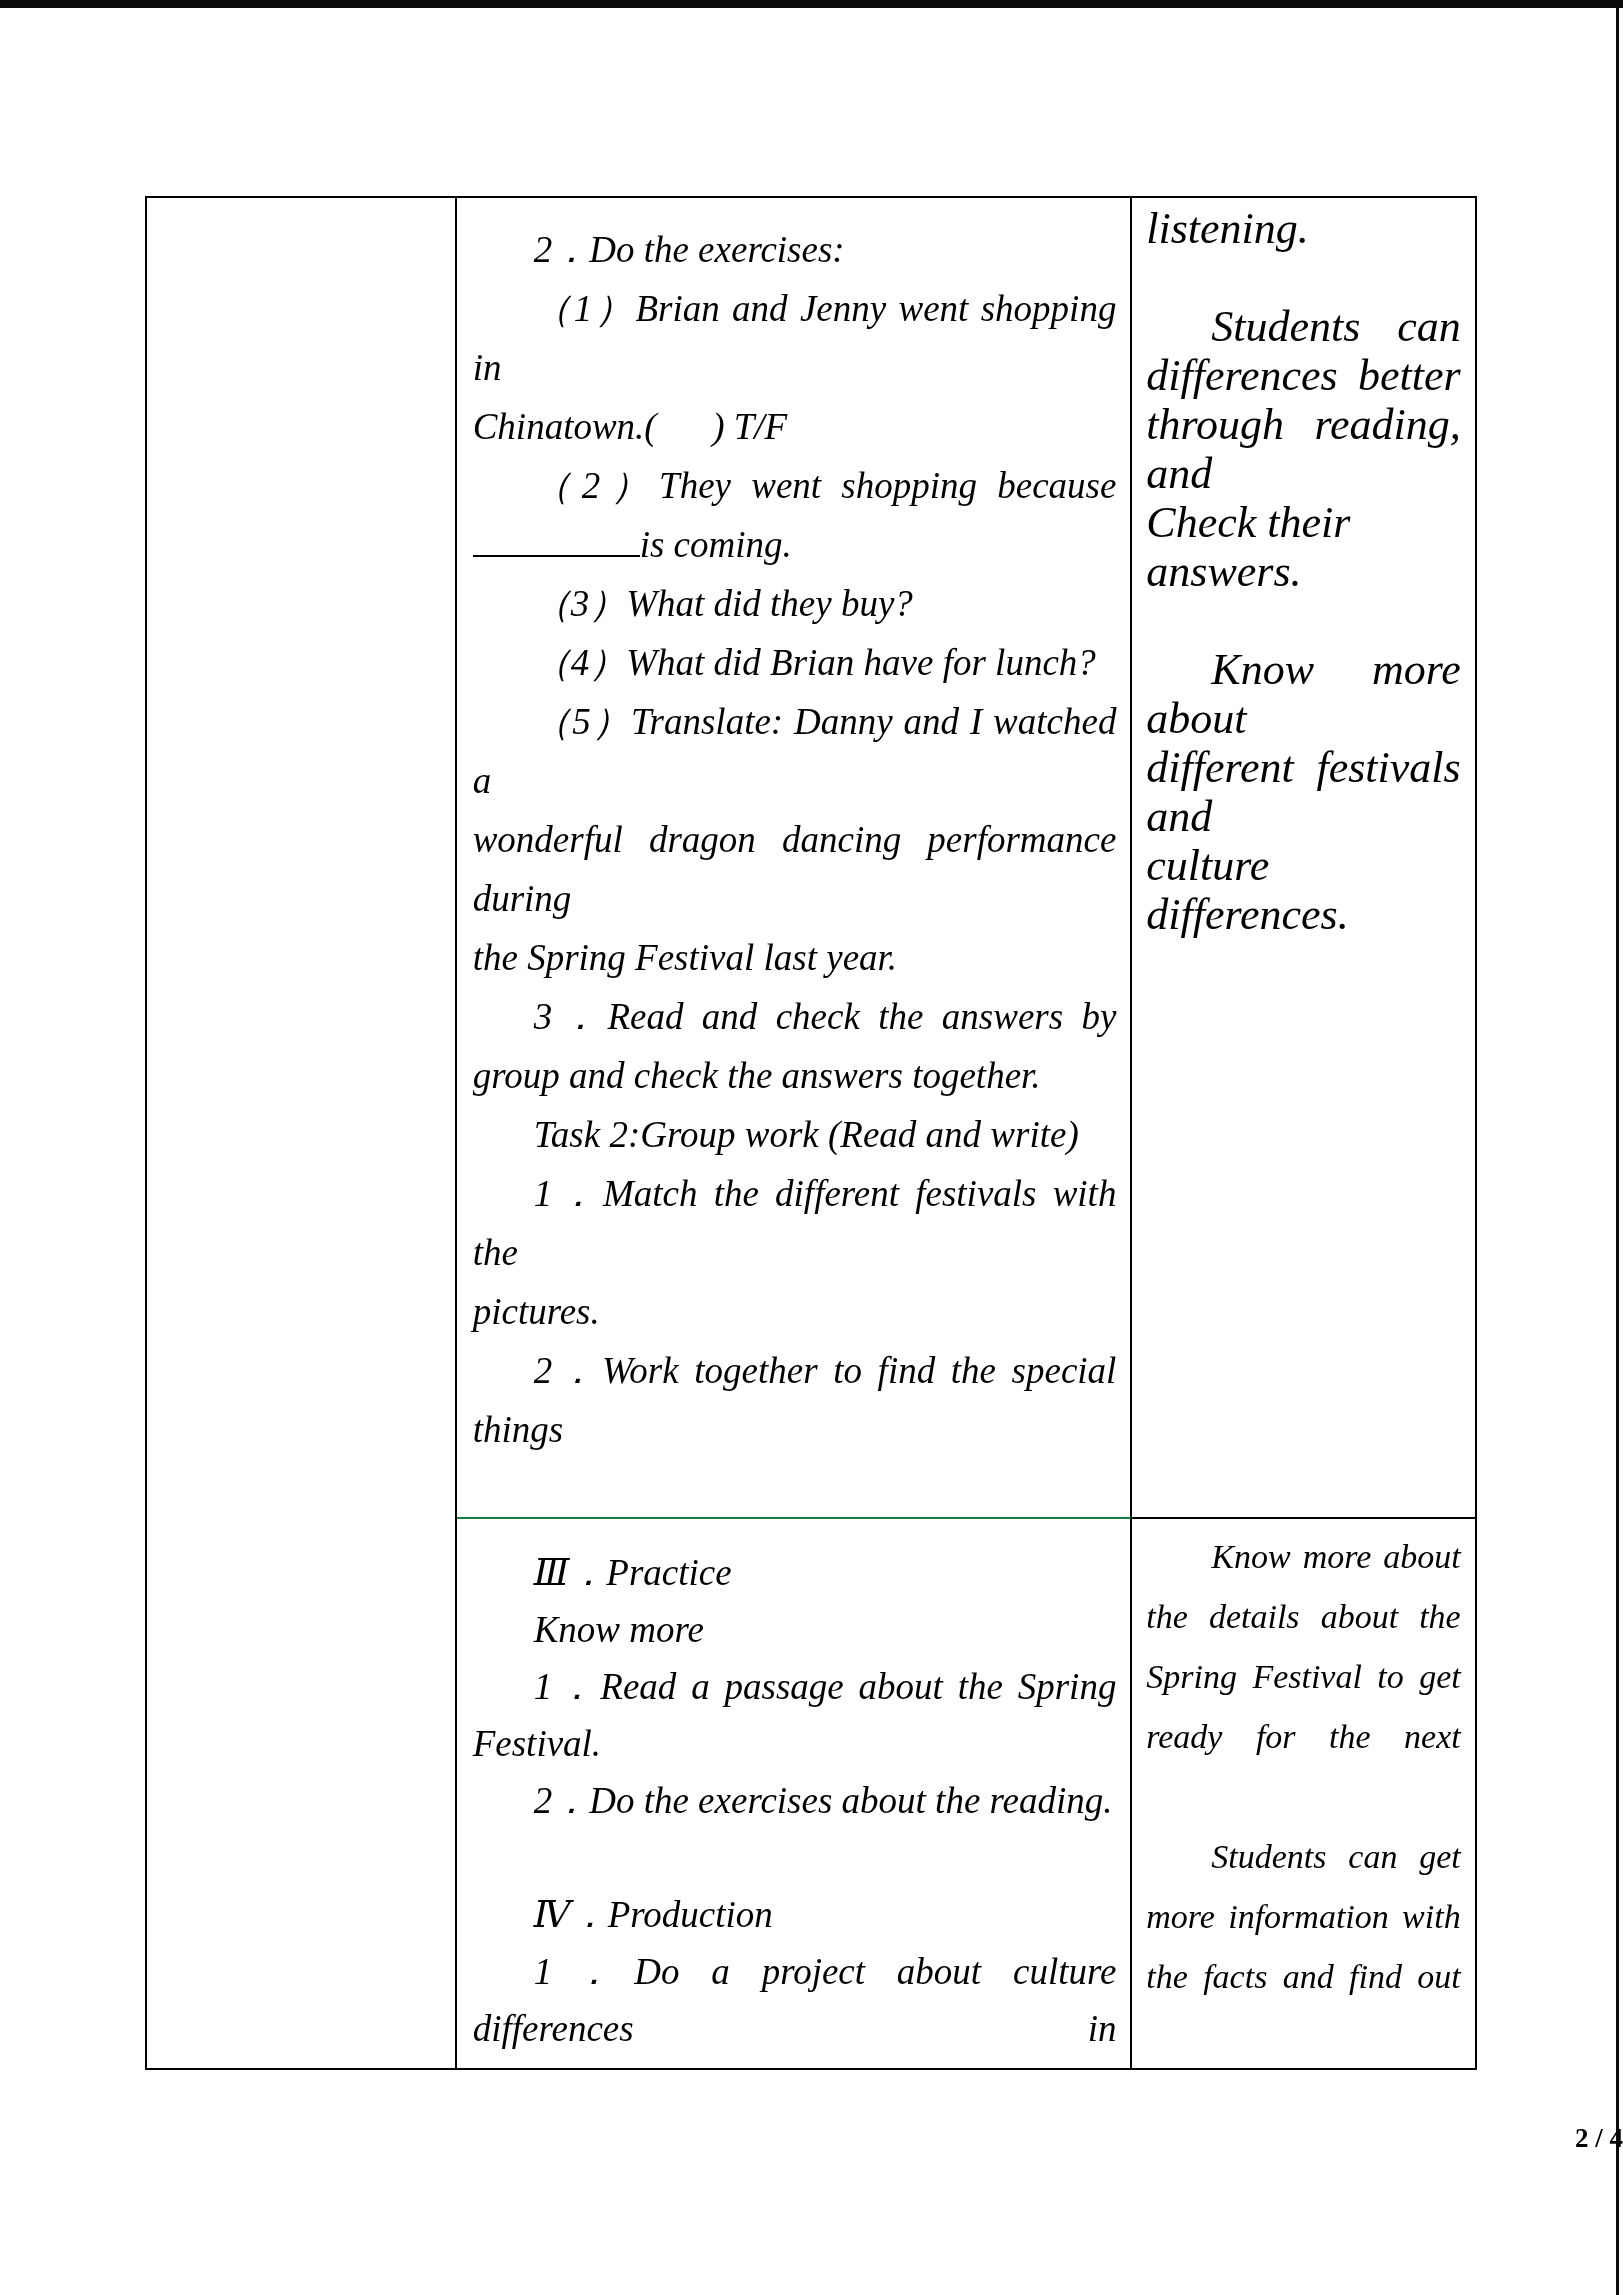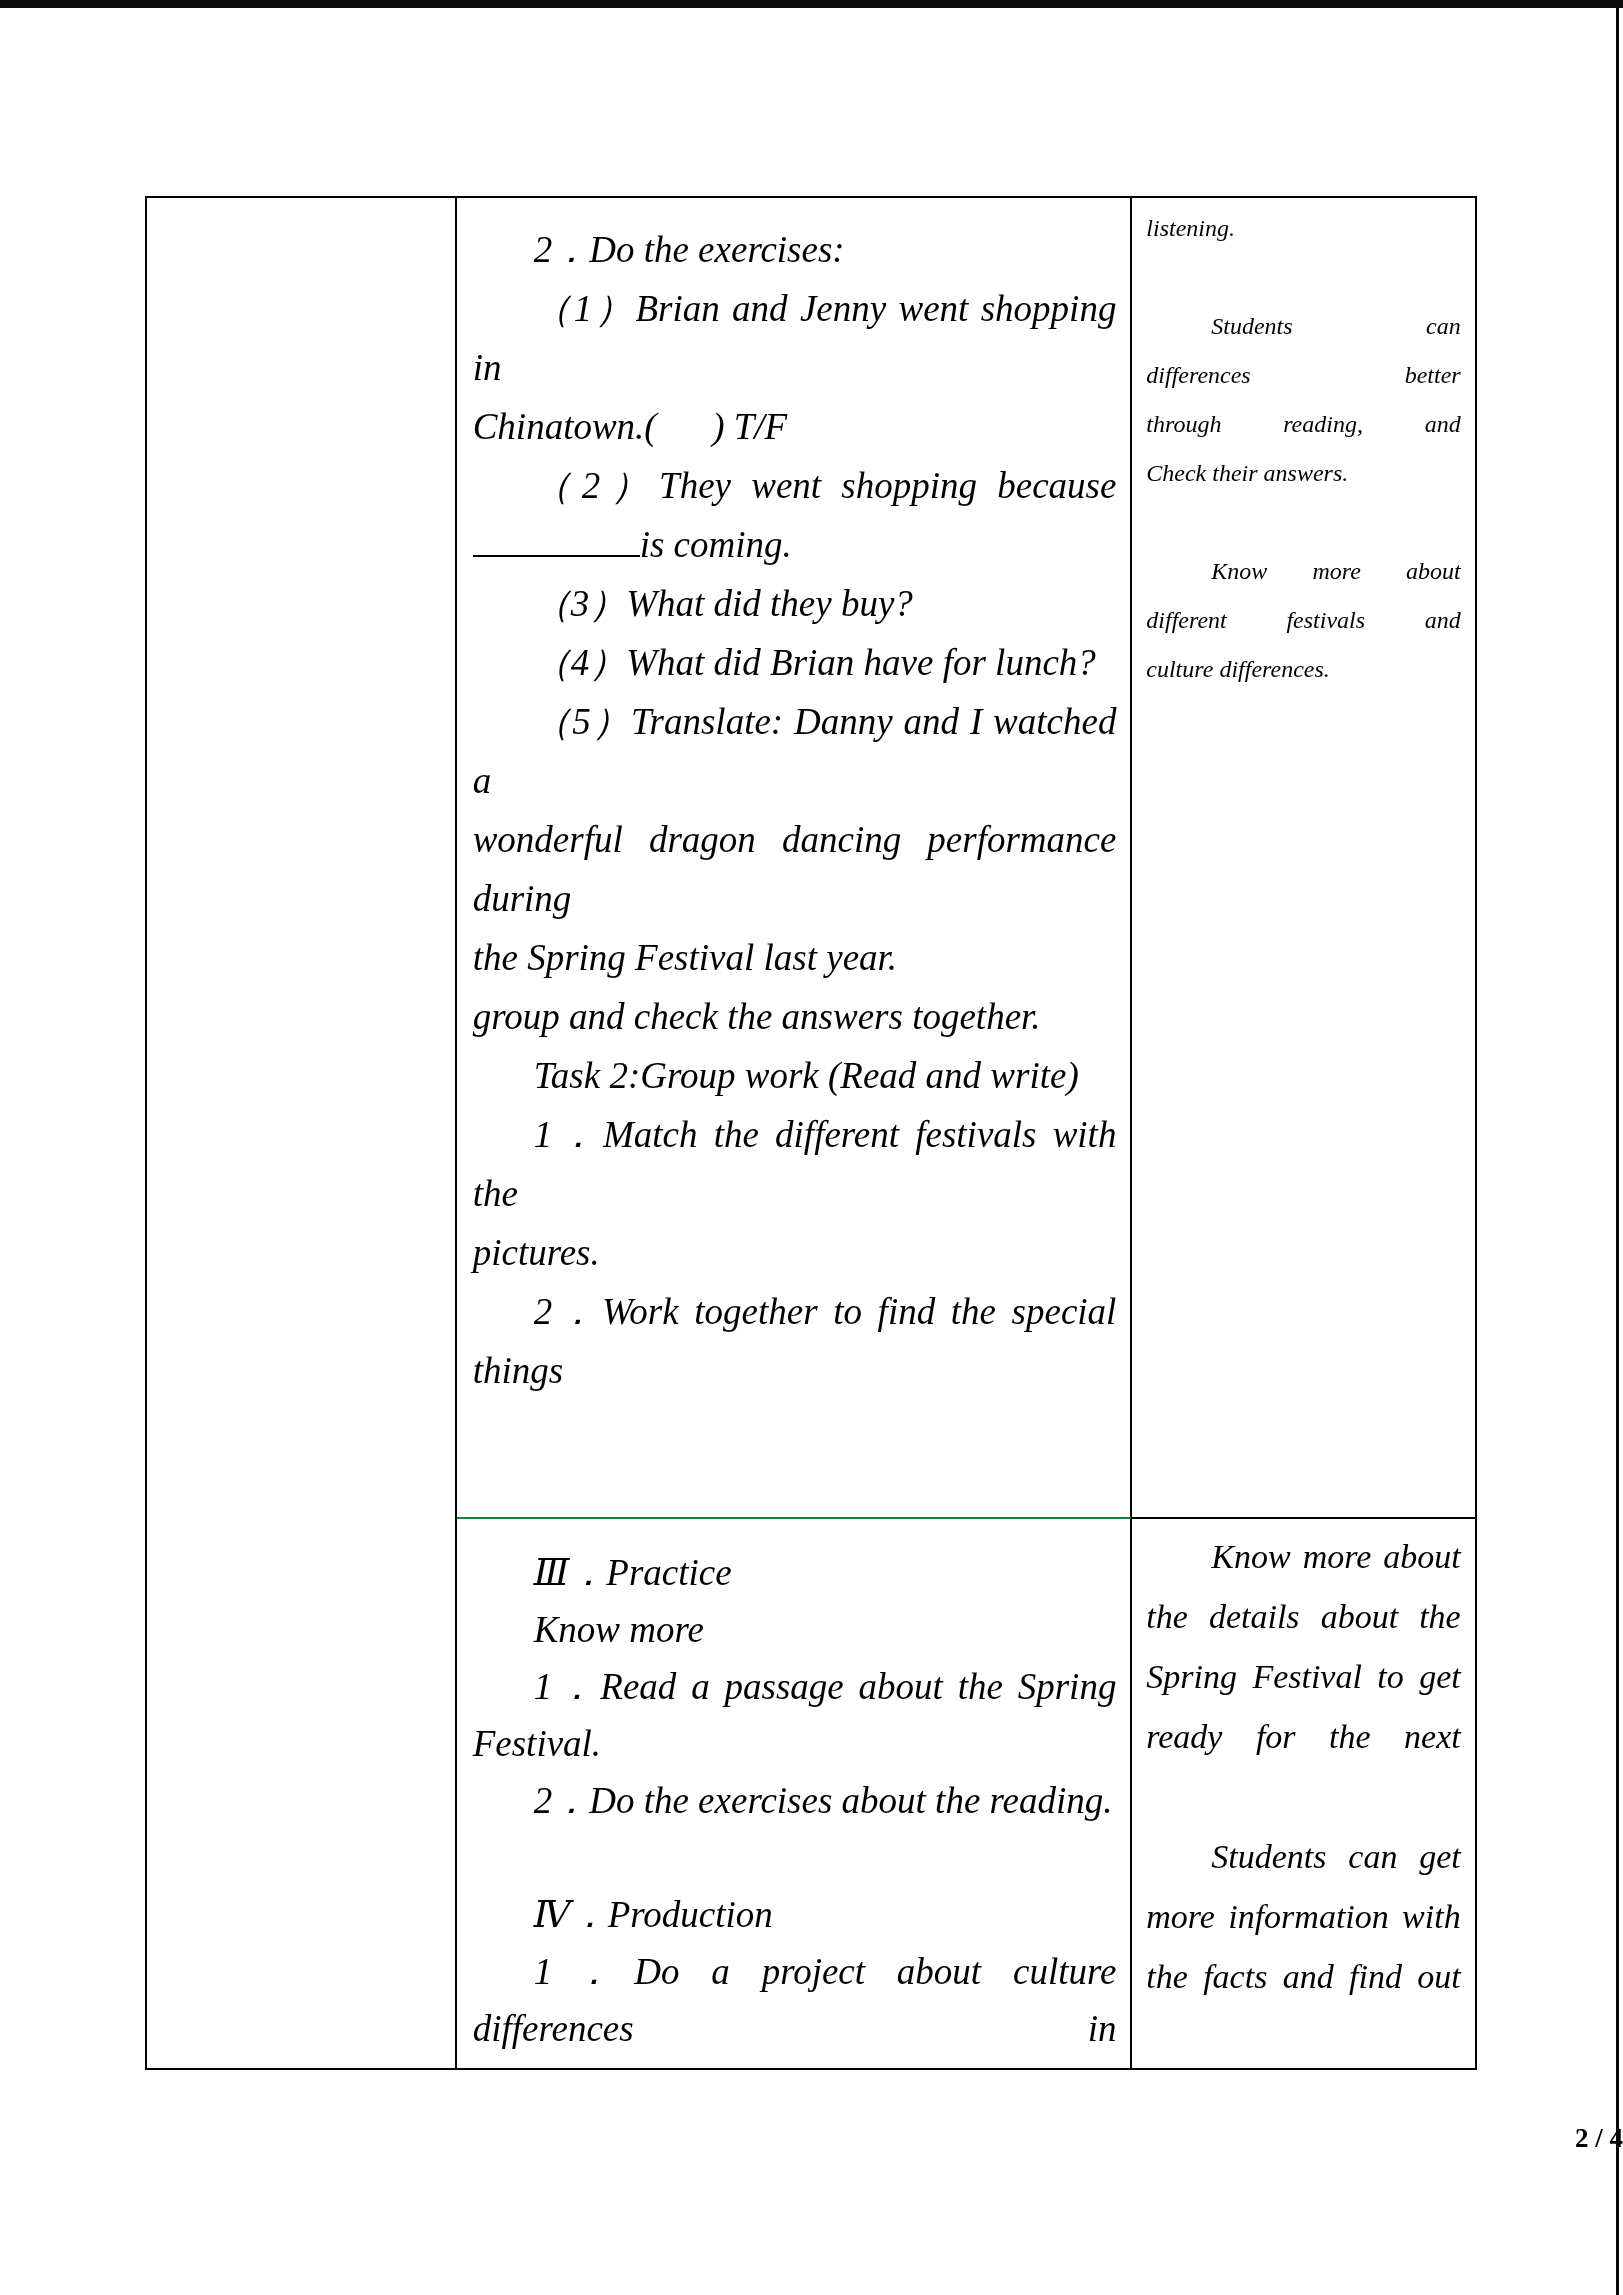--- a/index.html
+++ b/index.html
@@ -40,21 +40,21 @@
   }
   .cell-mid-r1 {
     grid-column: 2; grid-row: 1;
     border-right: 2px solid #000;
     padding: 22px 13.6px 0 15.7px;
     font-size: 37px; line-height: 59px;
   }
   .cell-right-r1 {
     grid-column: 3; grid-row: 1;
     padding: 5.5px 14.3px 0 14.3px;
-    font-size: 24px; line-height: 49px;
+    font-size: 44px; line-height: 49px;
   }
   .cell-mid-r2 {
     grid-column: 2; grid-row: 2;
     border-top: 2px solid #15803d;
     border-right: 2px solid #000;
     padding: 25px 13.6px 0 15.7px;
     font-size: 37px; line-height: 57px;
   }
   .cell-right-r2 {
     grid-column: 3; grid-row: 2;
@@ -91,20 +91,21 @@
       <div class="line ind">2．Do the exercises:</div>
       <div class="line just ind">（1）Brian and Jenny went shopping in</div>
       <div class="line">Chinatown.(&nbsp;&nbsp;&nbsp;&nbsp;&nbsp;&nbsp;) T/F</div>
       <div class="line just ind">（2）They went shopping because</div>
       <div class="line"><span class="ul"></span>is coming.</div>
       <div class="line ind">（3）What did they buy?</div>
       <div class="line ind">（4）What did Brian have for lunch?</div>
       <div class="line just ind">（5）Translate: Danny and I watched a</div>
       <div class="line just">wonderful dragon dancing performance during</div>
       <div class="line">the Spring Festival last year.</div>
+      <div class="line just ind">3．Read and check the answers by</div>
       <div class="line">group and check the answers together.</div>
       <div class="line ind">Task 2:Group work (Read and write)</div>
       <div class="line just ind">1．Match the different festivals with the</div>
       <div class="line">pictures.</div>
       <div class="line just ind">2．Work together to find the special things</div>
     </div>
   <div class="cell cell-right-r1">
       <div class="line">listening.</div>
       <div class="line">&nbsp;</div>
       <div class="line just ind">Students can</div>

